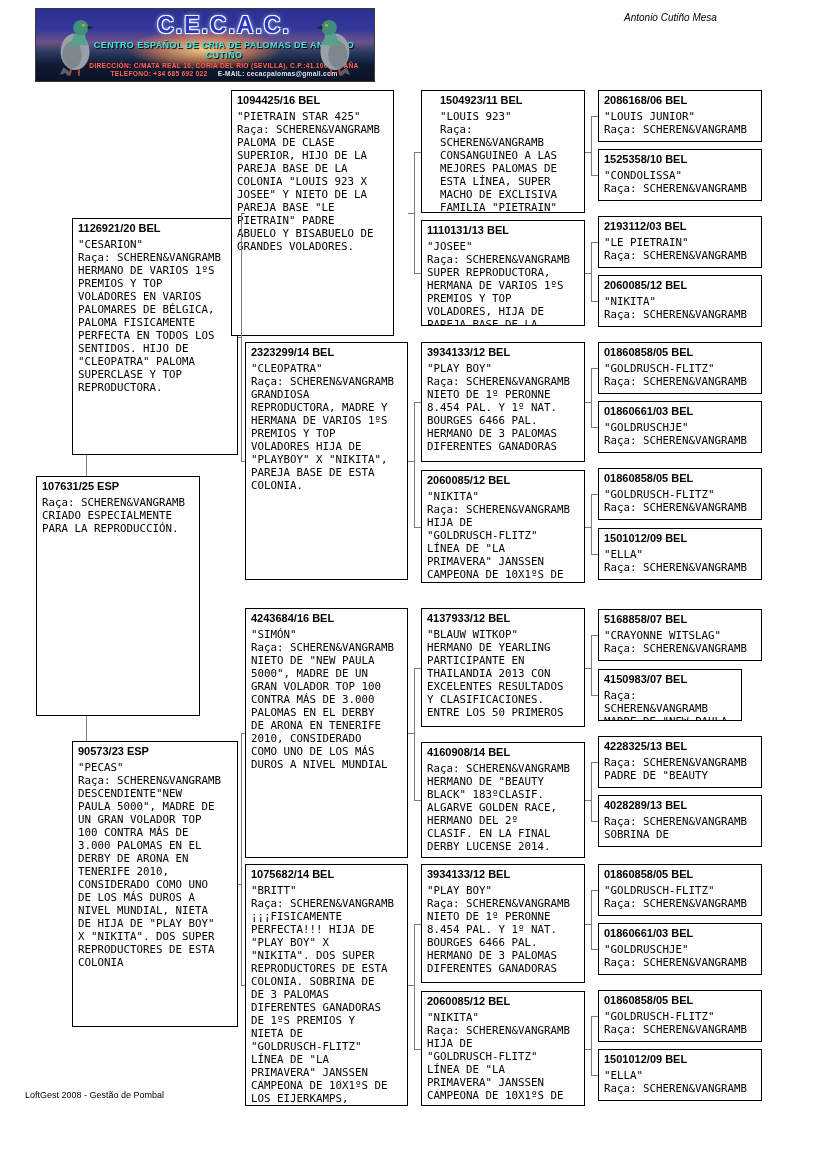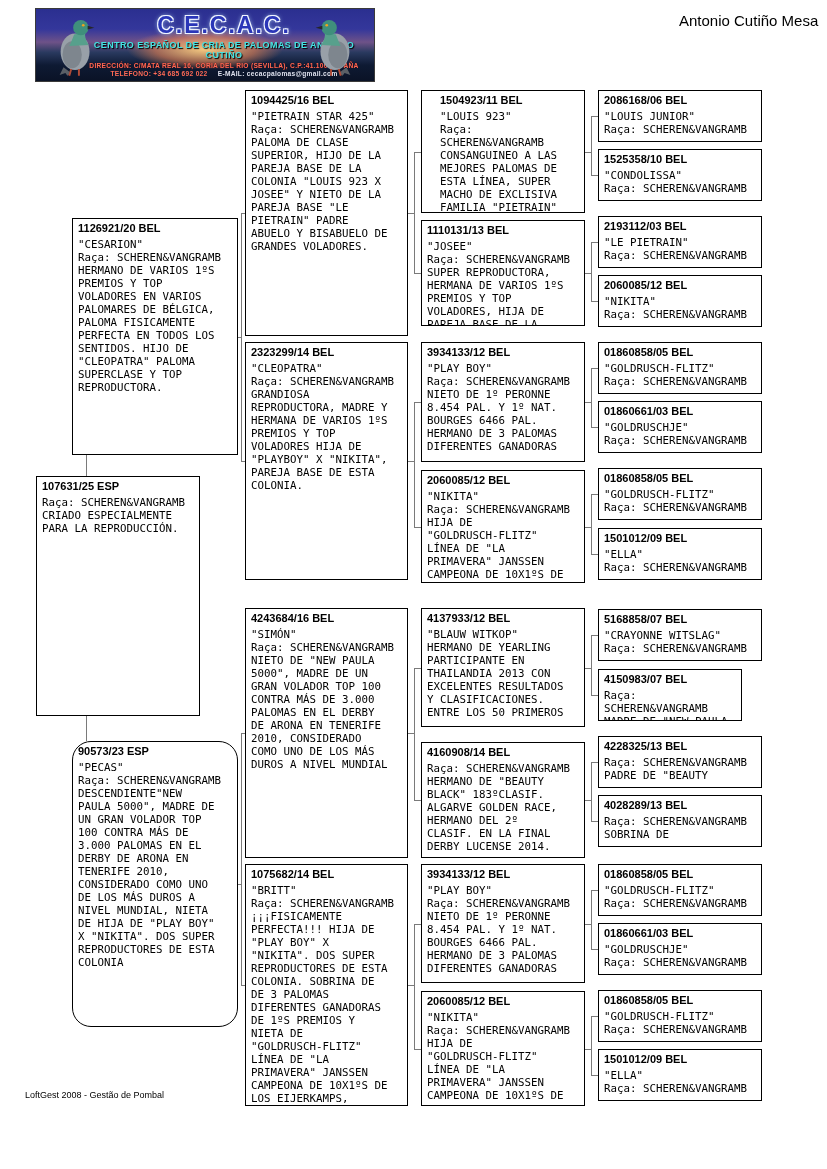--- a/index.html
+++ b/index.html
@@ -20,21 +20,21 @@
     color:#43e3e3;text-shadow:1px 1px 1px #000;}
   .banner-address{margin-top:2px;font-size:6.6px;font-weight:bold;letter-spacing:.3px;
     color:#ff6a55;text-shadow:0 0 1px #400;}
   .banner-contact{margin-top:1px;font-size:6.6px;font-weight:bold;letter-spacing:.3px;}
   .banner-contact .phone{color:#ff6a55;}
   .banner-contact .email{color:#dfe2ee;margin-left:8px;}
   .pigeon{position:absolute;top:3px;width:54px;height:66px;}
   .pigeon.left{left:14px;}
   .pigeon.right{right:14px;transform:scaleX(-1);}
 
-  .owner{position:absolute;left:679px;top:12px;font-size:15px;color:#000;}
+  .owner{position:absolute;left:624px;top:12px;font-size:10px;color:#000;font-style:italic;}
 
   
   .pbox{position:absolute;border:1px solid #000;background:#fff;
         box-sizing:border-box;padding:3px 5px 2px 5px;overflow:hidden;}
   .pbox .ring{font-family:"Liberation Sans",sans-serif;font-size:11px;font-weight:bold;
         line-height:13px;margin-bottom:3px;color:#000;}
   .pbox .pbody{font-family:"DejaVu Sans Mono",monospace;font-size:10.8px;
         line-height:13px;white-space:pre-line;color:#000;}
 
   .conn{position:absolute;background:#7a7a7a;}
@@ -93,40 +93,40 @@
 PREMIOS Y TOP
 VOLADORES EN VARIOS
 PALOMARES DE BÉLGICA,
 PALOMA FISICAMENTE
 PERFECTA EN TODOS LOS
 SENTIDOS. HIJO DE
 "CLEOPATRA" PALOMA
 SUPERCLASE Y TOP
 REPRODUCTORA.</div>
       </div>
-      <div class="pbox" style="left: 72px; top: 741px; width: 166px; height: 286px; border-radius: 19px;">
+      <div class="pbox" style="left: 72px; top: 741px; width: 166px; height: 286px;">
         <div class="ring">90573/23 ESP</div>
         <div class="pbody">"PECAS"
 Raça: SCHEREN&amp;VANGRAMB
 DESCENDIENTE"NEW
 PAULA 5000", MADRE DE
 UN GRAN VOLADOR TOP
 100 CONTRA MÁS DE
 3.000 PALOMAS EN EL
 DERBY DE ARONA EN
 TENERIFE 2010,
 CONSIDERADO COMO UNO
 DE LOS MÁS DUROS A
 NIVEL MUNDIAL, NIETA
 DE HIJA DE "PLAY BOY"
 X "NIKITA". DOS SUPER
 REPRODUCTORES DE ESTA
 COLONIA</div>
       </div>
-      <div class="pbox" style="left: 245px; top: 90px; width: 163px; height: 246px;">
+      <div class="pbox" style="left: 231px; top: 90px; width: 163px; height: 246px;">
         <div class="ring">1094425/16 BEL</div>
         <div class="pbody">"PIETRAIN STAR 425"
 Raça: SCHEREN&amp;VANGRAMB
 PALOMA DE CLASE
 SUPERIOR, HIJO DE LA
 PAREJA BASE DE LA
 COLONIA "LOUIS 923 X
 JOSEE" Y NIETO DE LA
 PAREJA BASE "LE
 PIETRAIN" PADRE

